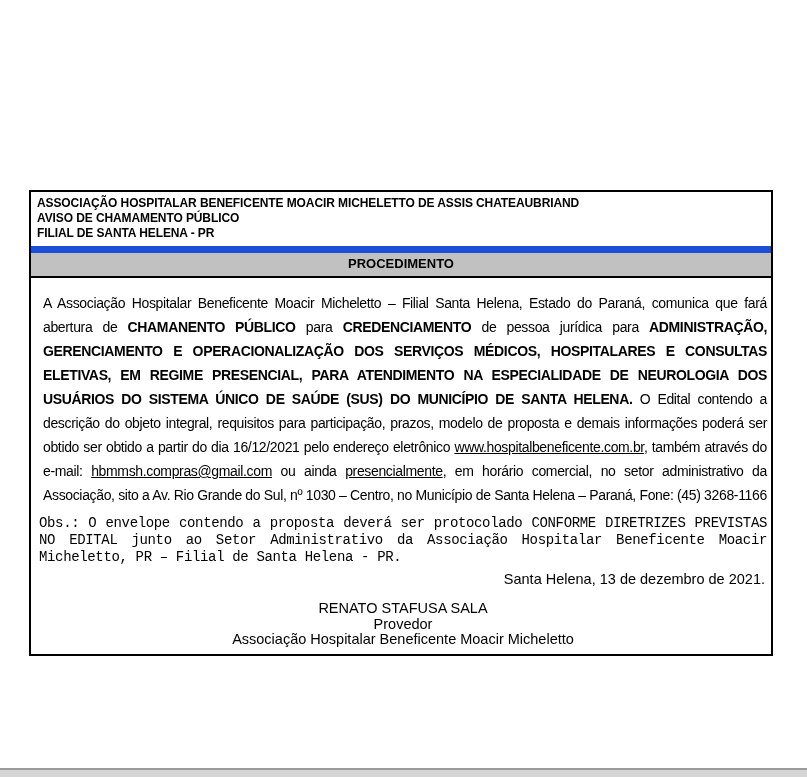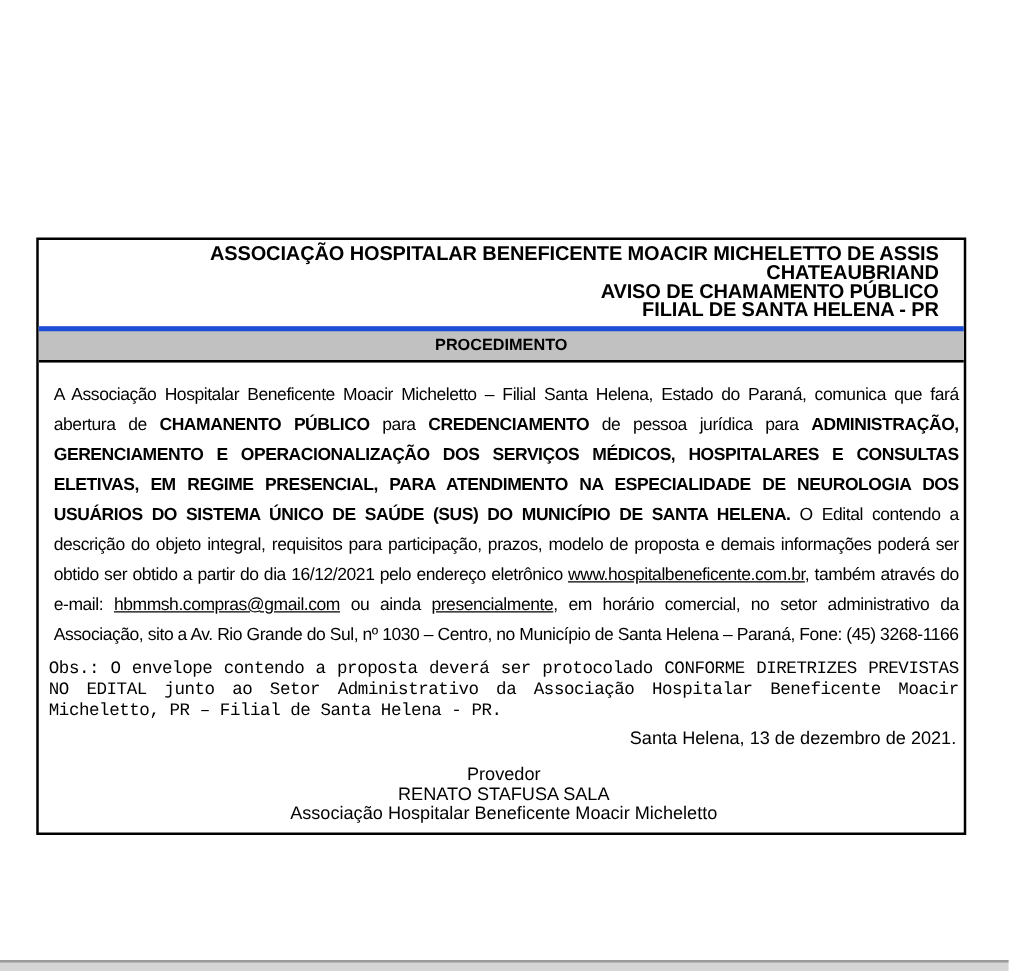--- a/index.html
+++ b/index.html
@@ -21,34 +21,34 @@
   .doc {
     position: absolute;
     left: 29px;
     top: 190px;
     width: 744px;
     box-sizing: border-box;
     border: 2px solid #000000;
     background: #ffffff;
   }
   .doc-title {
-    text-align: right;
+    text-align: left;
     font-weight: 700;
-    font-size: 16px;
+    font-size: 12px;
     line-height: 15px;
     padding: 4px 20px 5px 6px;
     letter-spacing: -0.1px;
   }
   .band {
     text-align: center;
     font-weight: 700;
     font-size: 13px;
     line-height: 15px;
     padding: 3px 0 5px 0;
-    border-top: 4px solid #1d4ed8;
+    border-top: 7px solid #1d4ed8;
     border-bottom: 2px solid #000000;
   }
   .doc-body {
     padding: 5px 4px 4px 8px;
     font-size: 14px;
   }
   p.main {
     margin: 8px 0 0 4px;
     text-align: justify;
     line-height: 24px;
@@ -102,22 +102,22 @@
     </div>
 
     <div class="doc-body">
       <p class="main"><span>A Associação Hospitalar Beneficente Moacir Micheletto – Filial Santa Helena, Estado do Paraná, comunica que fará abertura de </span><span class="b">CHAMANENTO PÚBLICO</span><span> para </span><span class="b">CREDENCIAMENTO</span><span> de pessoa jurídica para </span><span class="b">ADMINISTRAÇÃO, GERENCIAMENTO E OPERACIONALIZAÇÃO DOS SERVIÇOS MÉDICOS, HOSPITALARES E CONSULTAS ELETIVAS, EM REGIME PRESENCIAL, PARA ATENDIMENTO NA ESPECIALIDADE DE NEUROLOGIA DOS USUÁRIOS DO SISTEMA ÚNICO DE SAÚDE (SUS) DO MUNICÍPIO DE SANTA HELENA.</span><span> O Edital contendo a descrição do objeto integral, requisitos para participação, prazos, modelo de proposta e demais informações poderá ser obtido ser obtido a partir do dia 16/12/2021 pelo endereço eletrônico </span><span class="u">www.hospitalbeneficente.com.br</span><span>, também através do e-mail: </span><span class="u">hbmmsh.compras@gmail.com</span><span> ou ainda </span><span class="u">presencialmente</span><span>, em horário comercial, no setor administrativo da Associação, sito a Av. Rio Grande do Sul, nº 1030 – Centro, no Município de Santa Helena – Paraná, Fone: (45) 3268-1166</span></p>
 
       <p class="obs">Obs.: O envelope contendo a proposta deverá ser protocolado CONFORME DIRETRIZES PREVISTAS NO EDITAL junto ao Setor Administrativo da Associação Hospitalar Beneficente Moacir Micheletto, PR – Filial de Santa Helena - PR.</p>
 
       <p class="date">Santa Helena, 13 de dezembro de 2021.</p>
 
       <div class="sig">
+        <div>RENATO STAFUSA SALA</div>
         <div>Provedor</div>
-        <div>RENATO STAFUSA SALA</div>
         <div>Associação Hospitalar Beneficente Moacir Micheletto</div>
       </div>
     </div>
 
   </div>
 
   <div class="bottom-edge" style="background-color: rgb(213, 213, 213);"></div>
 
 </div>
 

